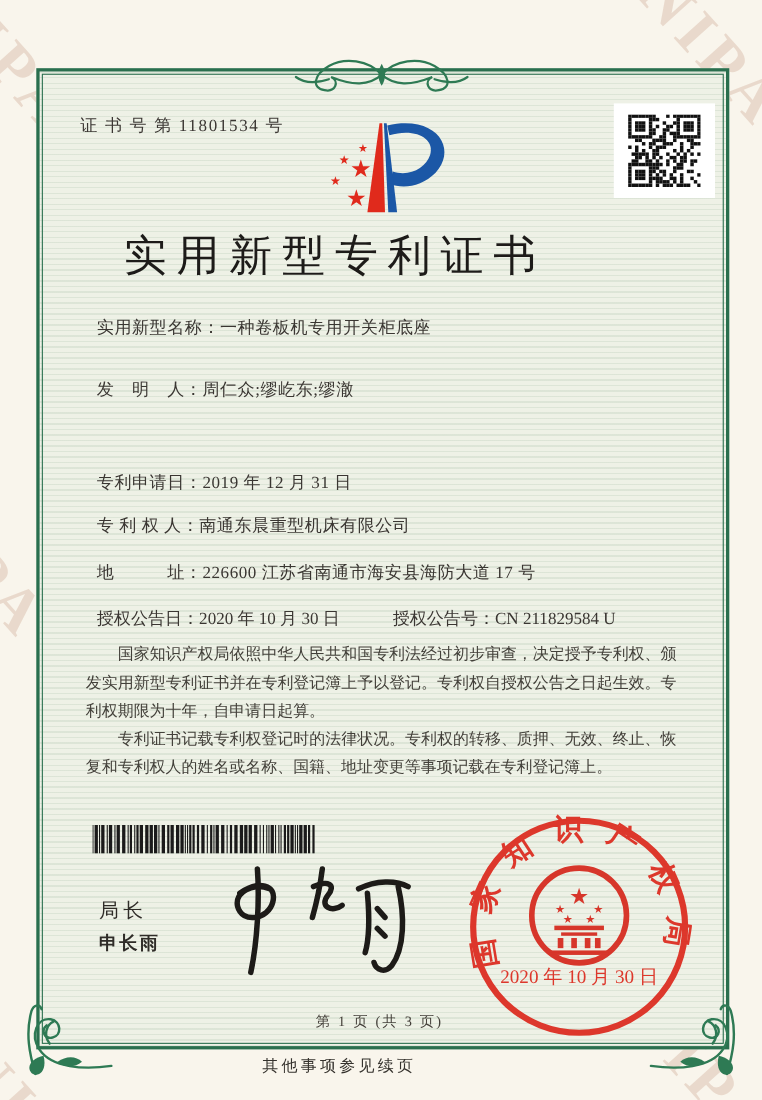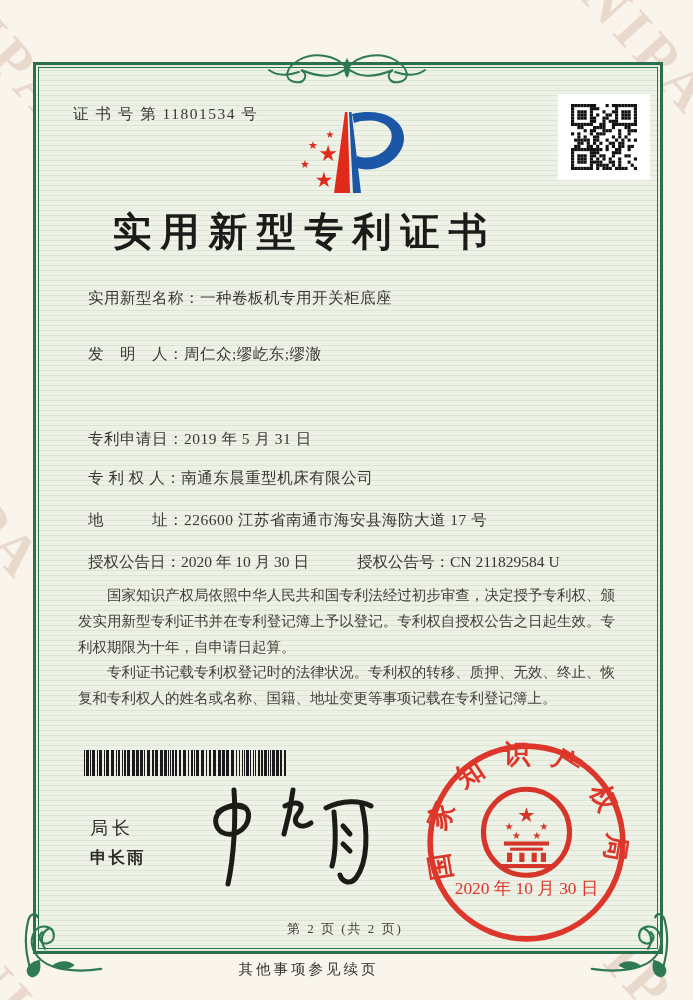--- a/index.html
+++ b/index.html
@@ -33,21 +33,21 @@
 
   .cert-no{position:absolute;left:73px;top:104px;font-size:15.5px;letter-spacing:1.5px;color:#3b3733;}
 
   .logo{position:absolute;left:272px;top:98px;width:150px;height:100px;}
   .qr-card{position:absolute;left:558px;top:94px;width:92px;height:86px;background:#ffffff;
     display:flex;align-items:center;justify-content:center;}
   .qr-card svg{display:block;}
 
   .title{
     position:absolute;left:0;top:205px;width:609px;text-align:center;
-    font-size:39px;font-weight:700;letter-spacing:9px;color:#1d1b19;
+    font-size:39px;font-weight:400;letter-spacing:9px;color:#1d1b19;
   }
 
   .field-row{position:absolute;left:88px;font-size:15.5px;color:#3a3632;letter-spacing:.5px;white-space:nowrap;}
   .row-0{top:288px;} .row-1{top:344px;} .row-2{top:387px;} .row-3{top:429px;}
   .row-4{top:468px;} .row-5{top:510px;}
   .grant-row{position:absolute;top:552px;left:0;width:693px;font-size:15.5px;color:#3a3632;white-space:nowrap;}
   .grant-left{position:absolute;left:88px;}
   .grant-right{position:absolute;left:357px;}
 
   .paras{
@@ -374,21 +374,21 @@
 
     <div class="title">实用新型专利证书</div>
 
     <div class="field-row row-1">
       <span>发　明　人：</span><span>周仁众;缪屹东;缪澈</span>
     </div>
     <div class="field-row row-0">
       <span>实用新型名称：</span><span>一种卷板机专用开关柜底座</span>
     </div>
     <div class="field-row row-3">
-      <span>专利申请日：</span><span>2019 年 5 月 31 日</span>
+      <span>专利申请日：</span><span>2019 年 12 月 31 日</span>
     </div>
     <div class="field-row row-4">
       <span>专 利 权 人：</span><span>南通东晨重型机床有限公司</span>
     </div>
     <div class="field-row row-5">
       <span>地　　　址：</span><span>226600 江苏省南通市海安县海防大道 17 号</span>
     </div>
 
     <div class="grant-row">
       <span class="grant-left"><span>授权公告日：</span><span>2020 年 10 月 30 日</span></span>
@@ -496,17 +496,17 @@
         <rect x="-16" y="15" width="32" height="3"></rect>
         <rect x="-19" y="20" width="5" height="9"></rect>
         <rect x="-7" y="20" width="5" height="9"></rect>
         <rect x="5" y="20" width="5" height="9"></rect>
         <rect x="14" y="20" width="5" height="9"></rect>
         <rect x="-26" y="31" width="52" height="4"></rect>
       </g>
       <text x="100" y="150" font-size="17" text-anchor="middle" fill="#dc2a1e">2020 年 10 月 30 日</text>
     </svg>
 
-    <div class="page-info">第 2 页 (共 2 页)</div>
+    <div class="page-info">第 1 页 (共 3 页)</div>
     <div class="footer-note">其他事项参见续页</div>
 
   </div>
 </div>
 
 </body></html>

